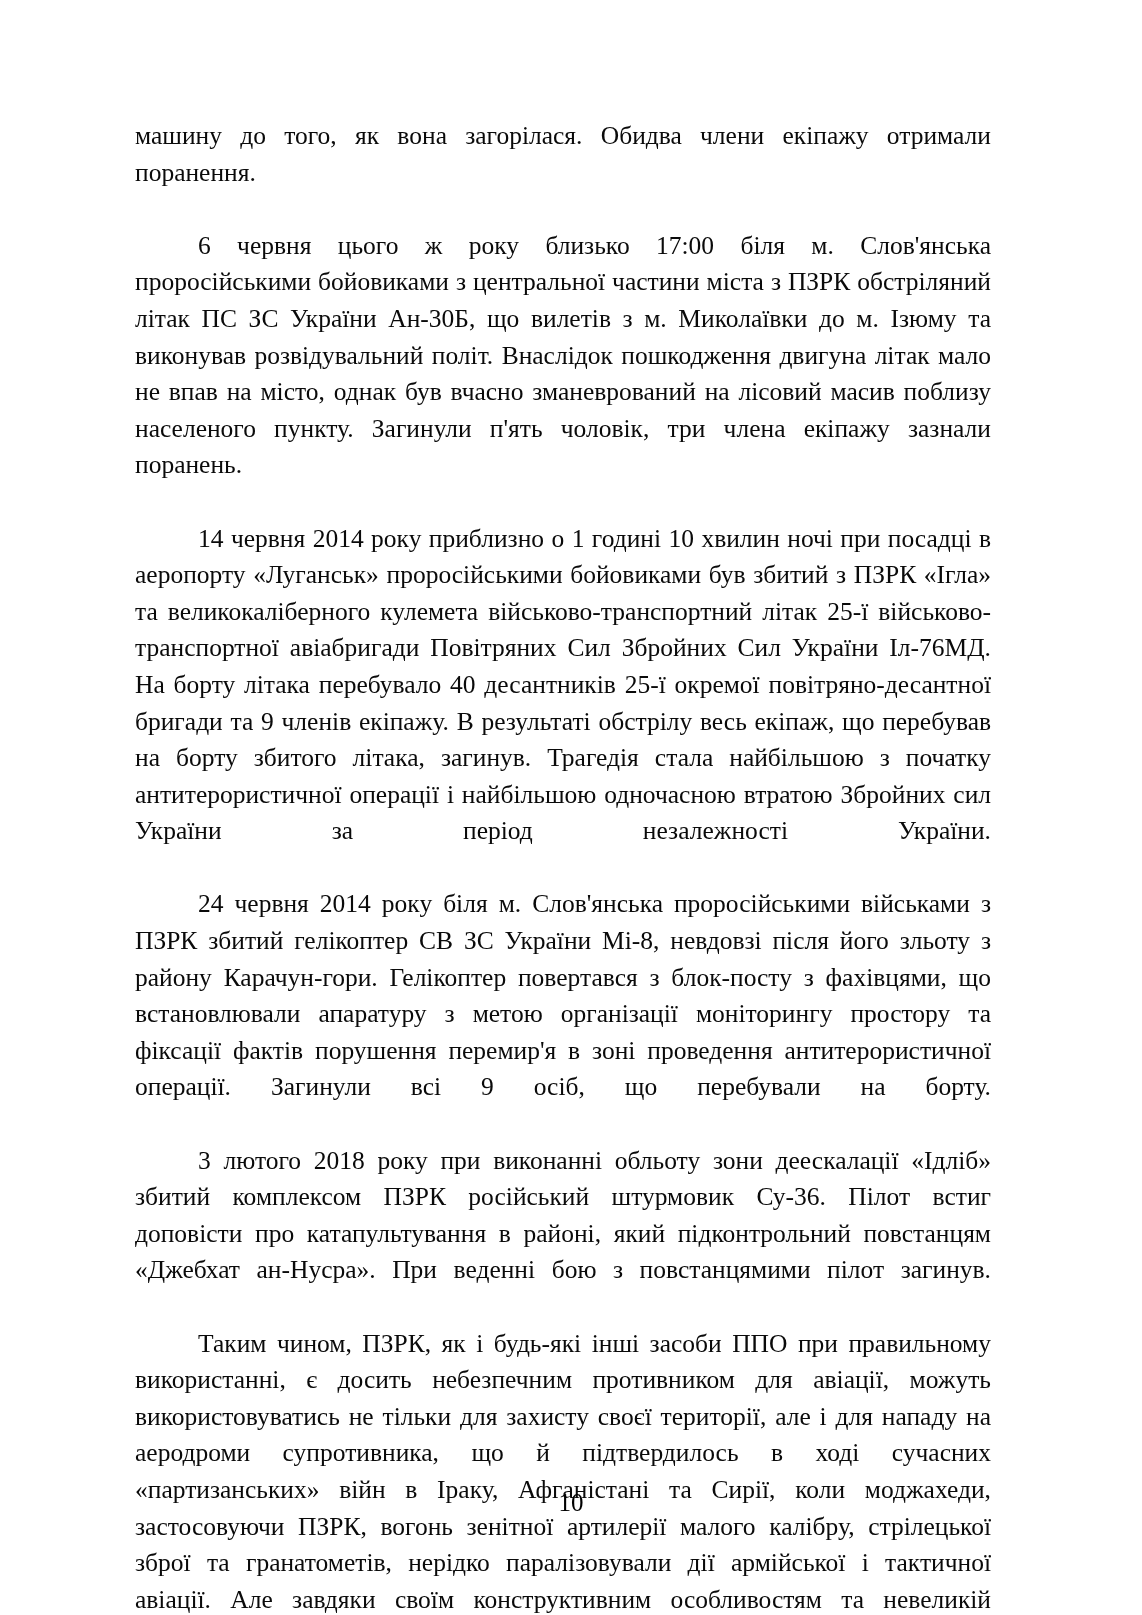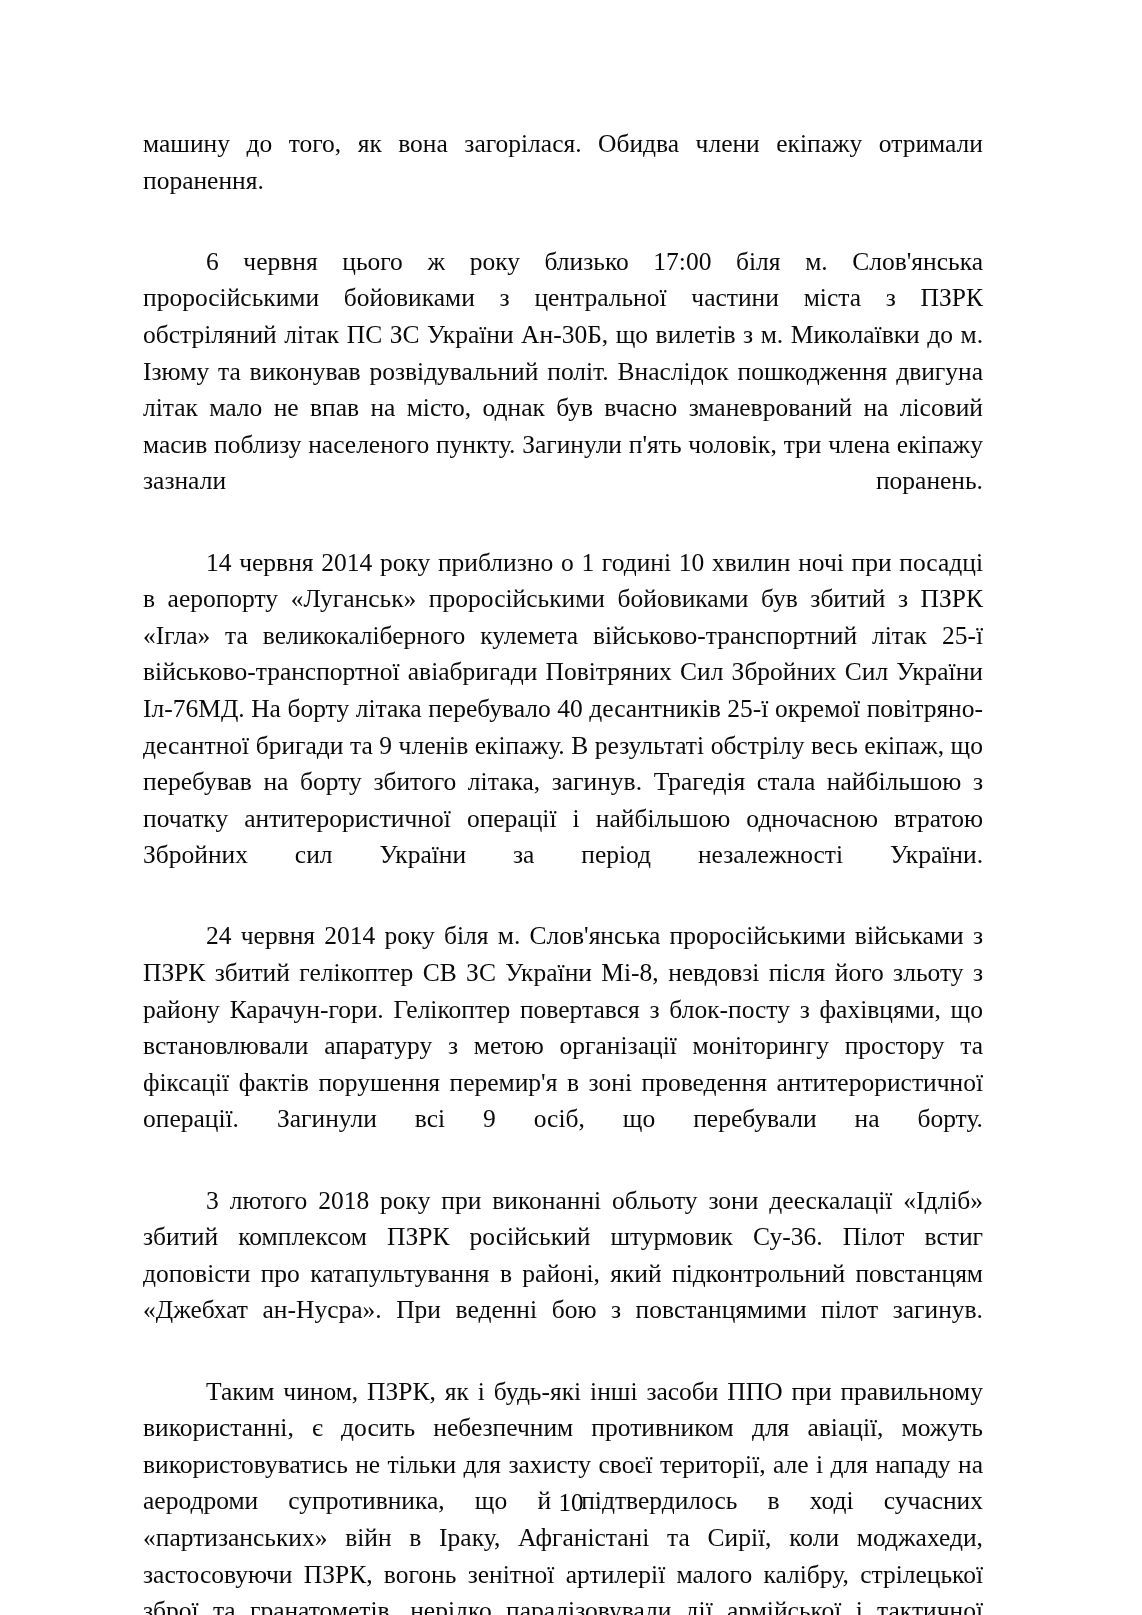--- a/index.html
+++ b/index.html
@@ -28,21 +28,21 @@
     font-size: 25.5px;
     line-height: 36.6px;
     color: #0a0a0a;
     text-align: justify;
     text-justify: inter-word;
     -webkit-hyphens: none;
     hyphens: none;
   }
 
   .para {
-    margin: 8px;
+    margin: 0;
     padding: 0;
     text-align: justify;
     text-indent: 63px;
     text-justify: inter-word;
   }
 
   .para.no-indent {
     text-indent: 0;
   }
 

